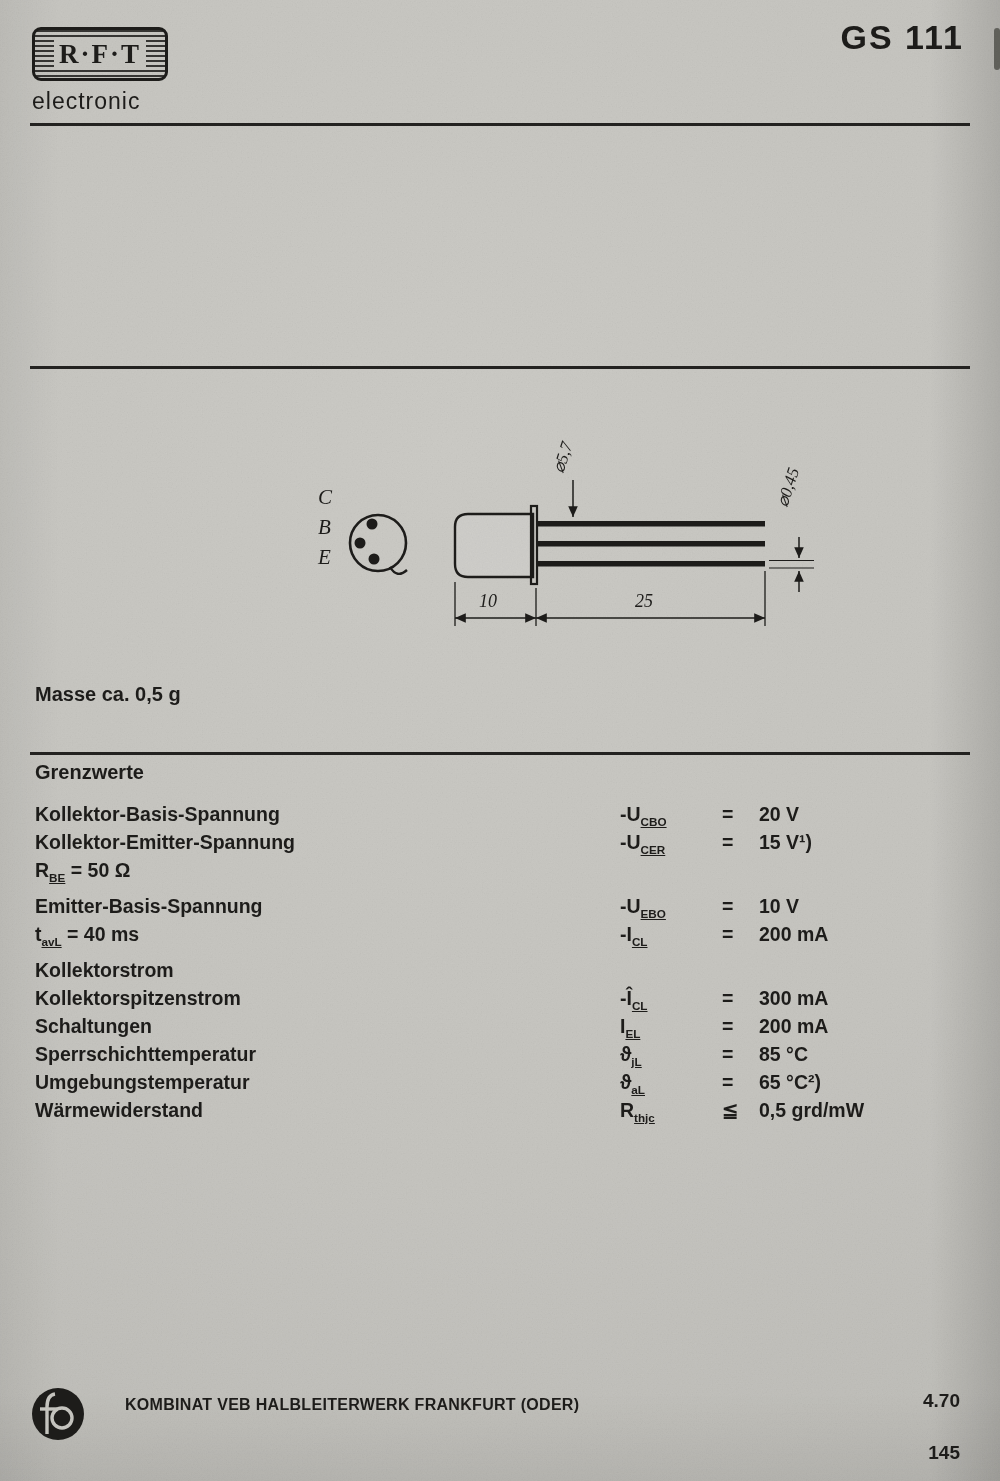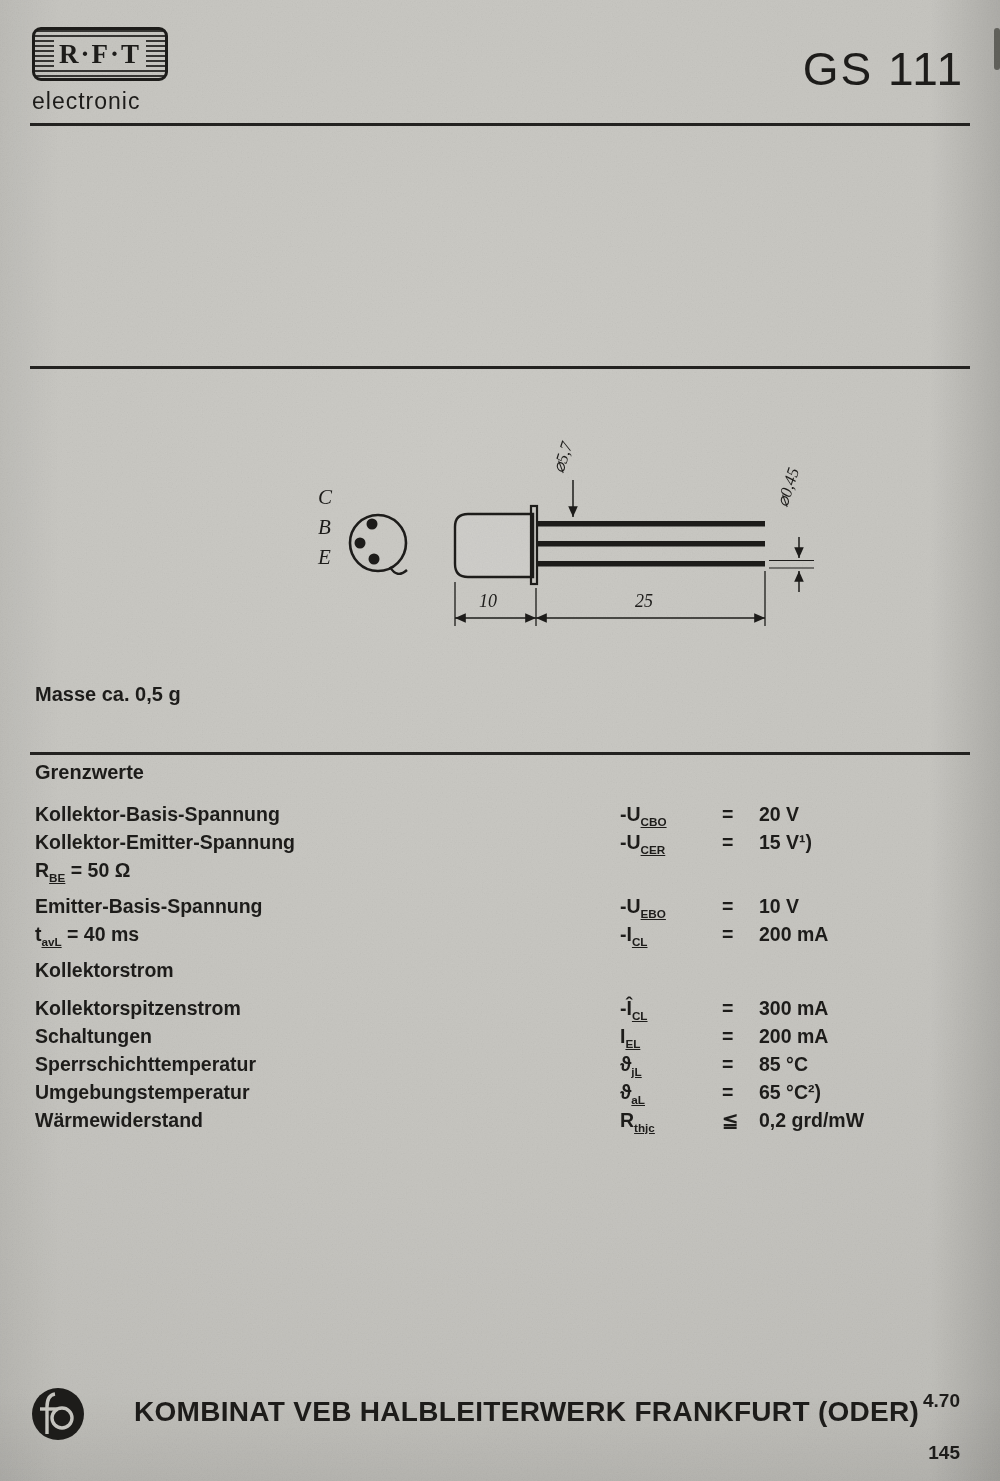--- a/index.html
+++ b/index.html
@@ -28,22 +28,22 @@
     background: repeating-linear-gradient(180deg, rgba(29,28,26,.85) 0 2px, rgba(29,28,26,0) 2px 5px);
   }
   .rft-letters {
     font-family:"Liberation Serif", serif;
     font-weight:700; font-size:27px; letter-spacing:2px;
     background:#c7c6c1; padding:0 5px; line-height:30px;
   }
   .rft-sub { margin-top:7px; font-size:23px; letter-spacing:1px; }
 
   .part-number {
-    position:absolute; right:36px; top:42px;
-    font-size:46px; font-weight:400; letter-spacing:2px;
+    position:absolute; right:36px; top:18px;
+    font-size:34px; font-weight:700; letter-spacing:2px;
   }
 
   .rule { position:absolute; left:30px; right:30px; background:#232220; }
   .rule-1 { top:123px; height:3px; }
   .rule-2 { top:366px; height:3px; }
   .rule-3 { top:752px; height:3px; }
 
   .description {
     position:absolute; left:35px; width:932px; top:147px;
     font-size:19px; line-height:1.52; font-weight:600;
@@ -51,31 +51,31 @@
   }
 
   .drawing { position:absolute; left:30px; top:440px; }
 
   .mass-note { position:absolute; left:35px; top:683px; font-size:20px; font-weight:600; }
 
   .limits-title { position:absolute; left:35px; top:761px; font-size:20px; font-weight:700; }
 
   .limits { position:absolute; left:35px; top:800px; width:930px; font-size:19.5px; }
   .lim-line { position:relative; min-height:28px; line-height:28px; }
-  .lim-line.gap-top { margin-top:10px; }
+  .lim-line.gap-top { }
   .lab { font-weight:600; }
   .lim-sym { position:absolute; left:585px; top:0; font-weight:700; }
   .lim-rel { position:absolute; left:687px; top:0; font-weight:600; }
   .lim-val { position:absolute; left:724px; top:0; font-weight:600; }
   sub { font-size:0.6em; letter-spacing:0;text-decoration:underline; }
 
   
   .footer-logo { position:absolute; left:30px; top:1386px; }
   .footer-text { position:absolute; left:125px; top:1396px; font-weight:700; }
-  .footer-line1 { font-size:28px; letter-spacing:.3px;margin-left:9px; }
+  .footer-line1 { font-size:16px; letter-spacing:.3px; }
   .footer-line2 { font-size:20px; margin-top:11px; letter-spacing:.3px; }
   .footer-issue { position:absolute; right:40px; top:1390px; font-size:19px; font-weight:600; }
   .footer-page { position:absolute; right:40px; top:1442px; font-size:19px; font-weight:600;text-align:center; }
 
   .scan-artifact { position:absolute; right:0; top:28px; width:6px; height:42px; background:#54534e; border-radius:3px; opacity:.85; }
 
   svg text { fill:#1d1c1a; }
 </style>
 </head>
 <body>
@@ -207,21 +207,21 @@
       <span class="lab">Umgebungstemperatur</span>
       <span class="lim-sym"><span>ϑ</span><sub>aL</sub></span>
       <span class="lim-rel">=</span>
       <span class="lim-val">65 °C²)</span>
     </div>
 
     <div class="lim-line">
       <span class="lab">Wärmewiderstand</span>
       <span class="lim-sym"><span>R</span><sub>thjc</sub></span>
       <span class="lim-rel">≦</span>
-      <span class="lim-val">0,2 grd/mW</span>
+      <span class="lim-val">0,5 grd/mW</span>
     </div>
 
   </div>
 
   <svg class="footer-logo" width="56" height="56" viewBox="0 0 56 56">
     <circle cx="28" cy="28" r="26" fill="#1d1c1a"></circle>
     <circle cx="32" cy="32" r="10" fill="none" stroke="#c7c6c1" stroke-width="3.4"></circle>
     <path d="M 25,8 C 18,9 17,15 17,21 L 17,48" fill="none" stroke="#c7c6c1" stroke-width="3.4"></path>
     <line x1="10" y1="23" x2="27" y2="23" stroke="#c7c6c1" stroke-width="3.4"></line>
   </svg>

